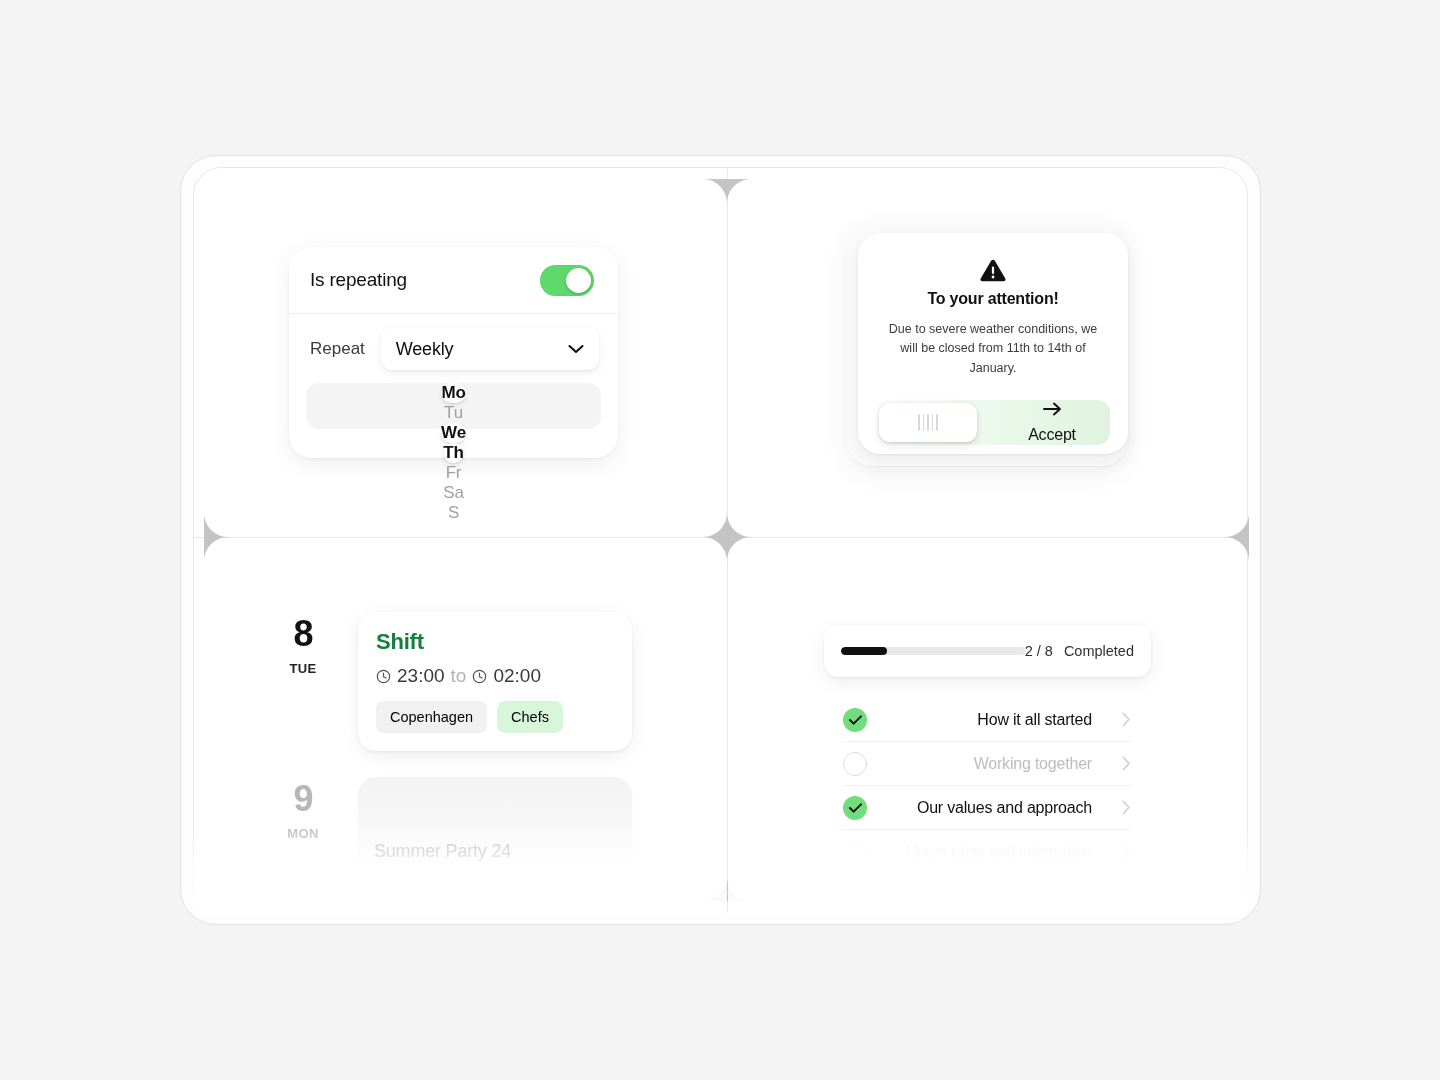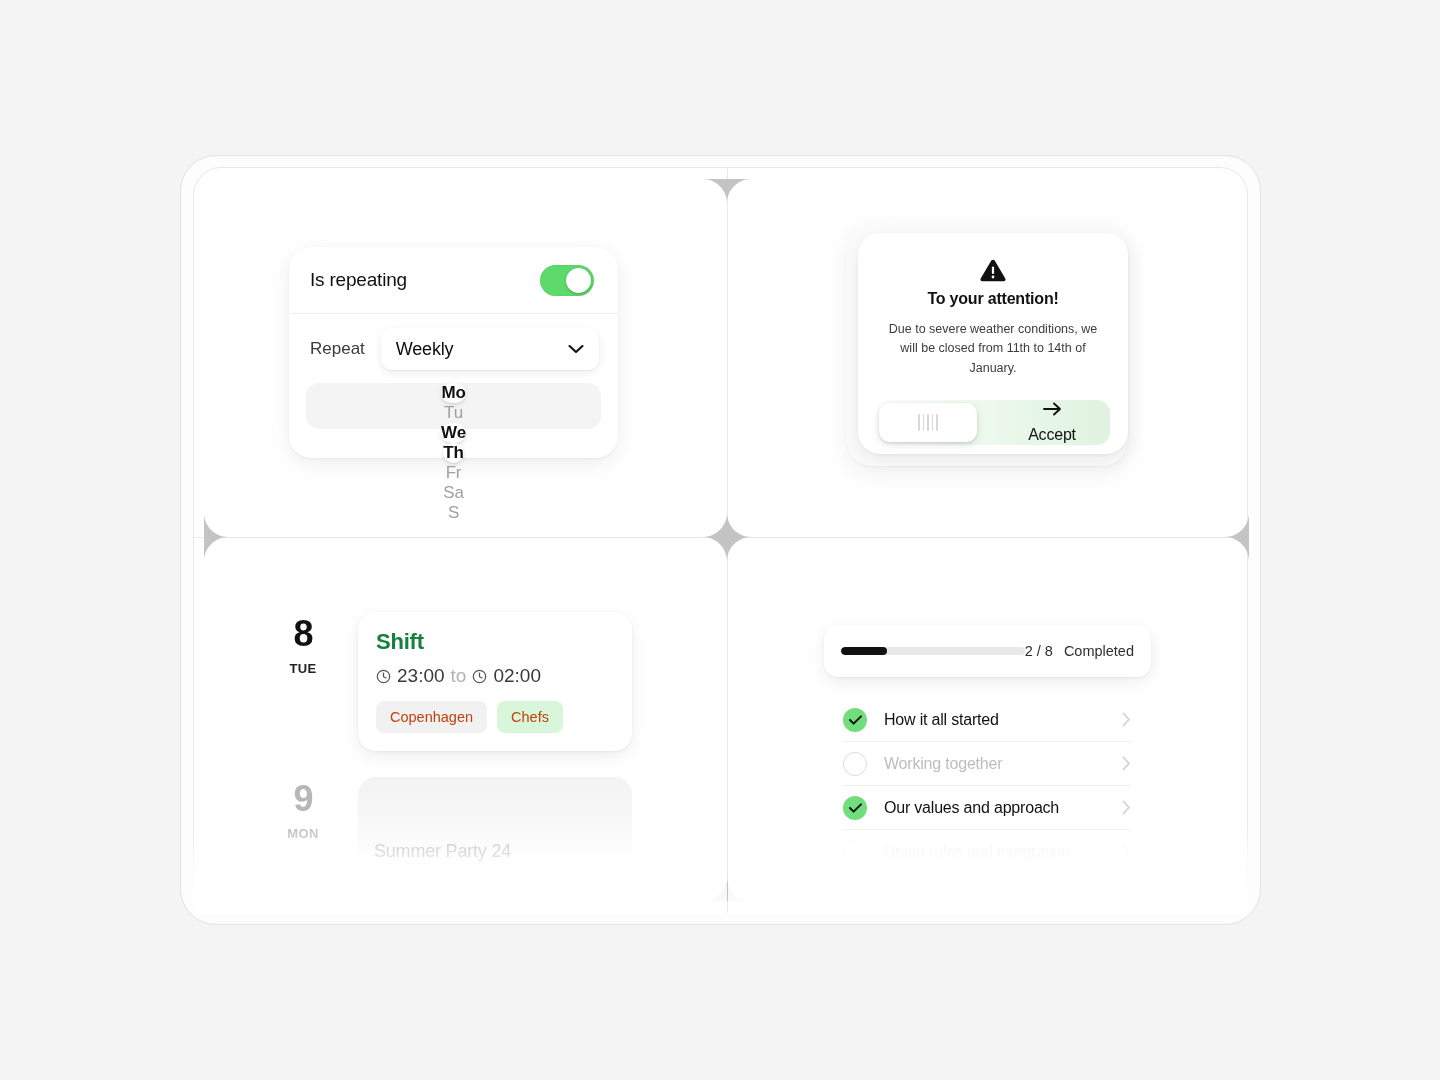--- a/index.html
+++ b/index.html
@@ -223,21 +223,21 @@
     font-size: 19px; color: #3a3a3a; text-align: center;
   }
   .shift-time .sep { color: #b3b3b3; }
   .clock-icon { width: 15px; height: 15px; color: #555; flex: none; }
   .clock-icon svg { display:block; width:100%; height:100%; }
   .chips { display: flex; gap: 10px; margin-top: 14px; }
   .chip {
     height: 32px; padding: 0 14px;
     display: flex; align-items: center;
     border-radius: 8px;
-    font-size: 14.5px; color: #c2410c;
+    font-size: 14.5px; color: #000000;
   }
   .chip.gray { background: #f1f1f1; }
   .chip.green { background: #d8f6da; text-align: right; }
 
   .sched-row.faded { margin-top: 26px; position: relative; }
   .ghost-card {
     flex: 1;
     height: 100px;
     background: linear-gradient(180deg, #f3f3f3 0%, #f7f7f7 40%, #ffffff 100%);
     border-radius: 18px;
@@ -282,23 +282,24 @@
   }
   .progress-text {
     font-size: 14.5px; color: #2e2e2e; white-space: nowrap;
     display: flex; gap: 11px;
   }
 
   .task-list { position: absolute; left: 843px; top: 698px; width: 288px; }
   .task {
     display: flex; align-items: center;
     height: 44px;
-    gap: 17px;
+    gap: 30px;
     border-bottom: 1px solid #f0f0f0;
     cursor: pointer;
+    text-align: right;
   }
   .task:last-child { border-bottom: none; }
   .task-check {
     width: 24px; height: 24px; border-radius: 50%;
     flex: none;
     display: flex; align-items: center; justify-content: center;
   }
   .task-check.done { background: #72dd7d; }
   .task-check.todo { border: 1.6px solid #dcdcdc; background: transparent; }
   .check-glyph { width: 13px; height: 10px; color: #111; }

